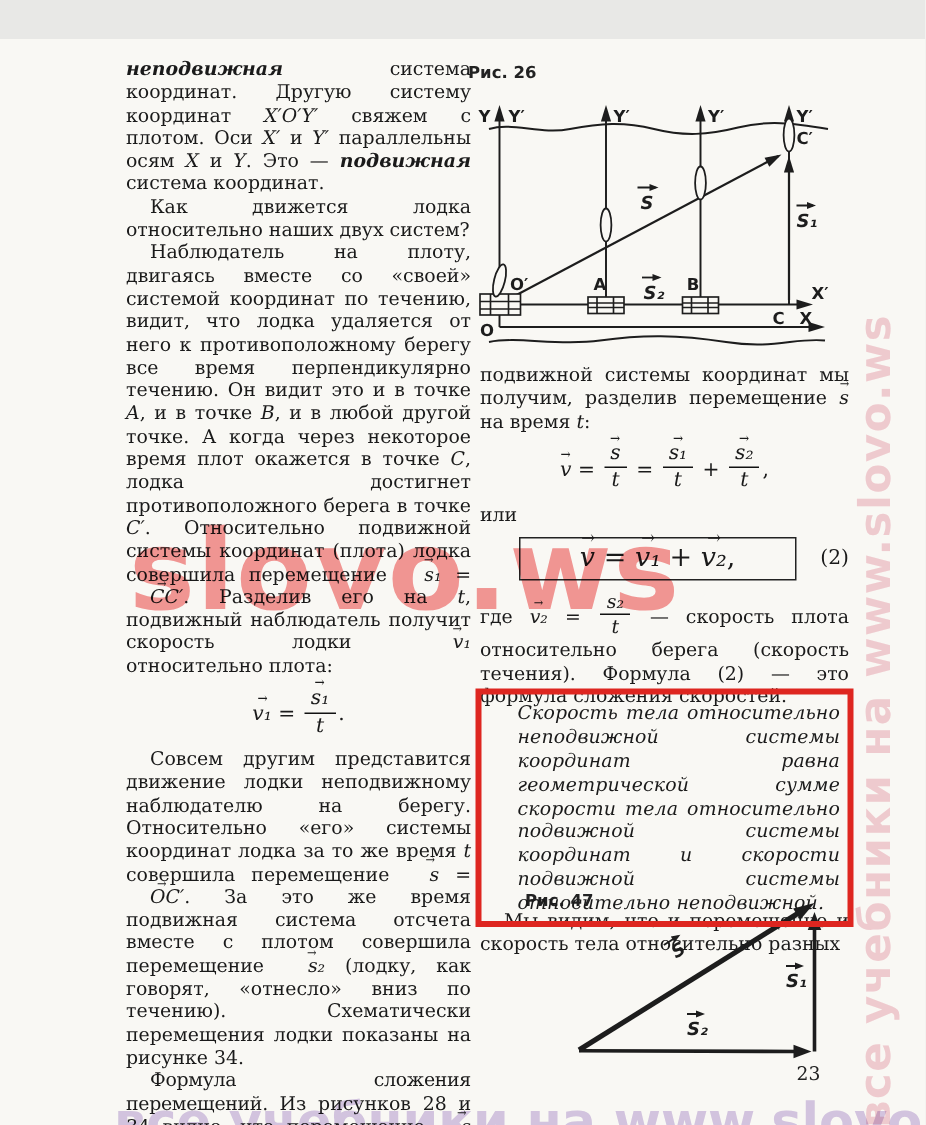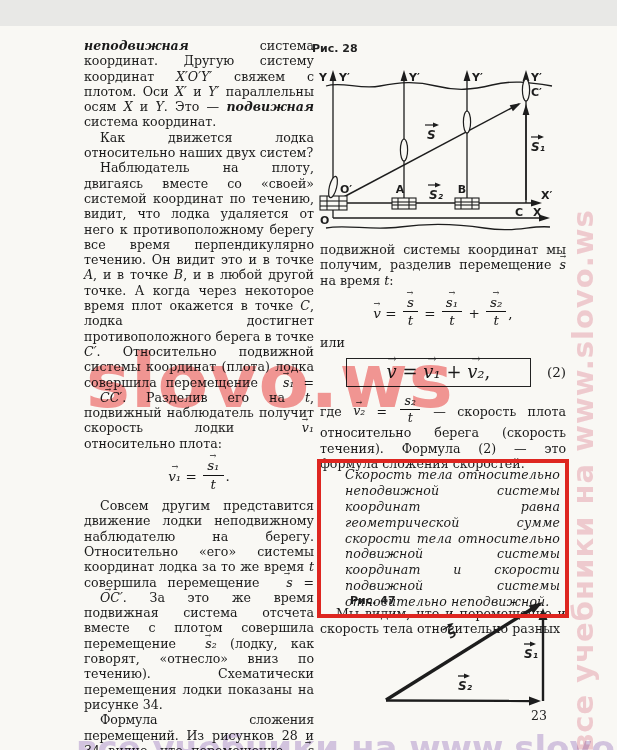--- a/index.html
+++ b/index.html
@@ -73,21 +73,21 @@
     <p class="para"><span class="run-n">или</span></p>
     <div class="fbox-row">
       <div class="fbox fbox2"><span class="run-v">v</span><span class="run-n"> = </span><span class="run-v">v₁</span><span class="run-n"> + </span><span class="run-v">v₂</span><span class="run-n">,</span></div>
       <div class="ftag">(2)</div>
     </div>
     <p class="para"><span class="run-n">где </span><span class="run-v">v₂</span><span class="run-n"> = </span><span class="frac"><span class="fnum run-i">s₂</span><span class="fden run-i">t</span></span><span class="run-n"> — скорость плота относительно берега (скорость течения). Формула (2) — это формула сложения скоростей.</span></p>
     <div class="rule-box"><span class="run-i">Скорость тела относительно неподвижной системы координат равна геометрической сумме скорости тела относительно подвижной системы координат и скорости подвижной системы относительно неподвижной.</span></div>
     <p class="para ind"><span class="run-n">Мы видим, что и перемещение и скорость тела относительно разных</span></p>
   </div>
 
-  <div class="figcap" style="left:312px;top:16px;">Рис. 28</div>
+  <div class="figcap" style="left:312px;top:16px;">Рис. 26</div>
   <div id="fig33-wrap">
     <svg width="296" height="200" viewBox="0 0 296 200">
       <g stroke="#1d1d1d" fill="none" stroke-width="1.3">
 
         <path d="M14,46 C30,41 48,50 68,46 S104,41 124,46 S160,50 180,45 S216,42 240,46"></path>
         <path d="M14,188 C34,184 60,191 88,187 S140,183 172,188 S218,185 238,187"></path>
 
         <line x1="21" y1="178" x2="21" y2="34"></line>
         <line x1="92" y1="163" x2="92" y2="34"></line>
         <line x1="155" y1="163" x2="155" y2="34"></line>

